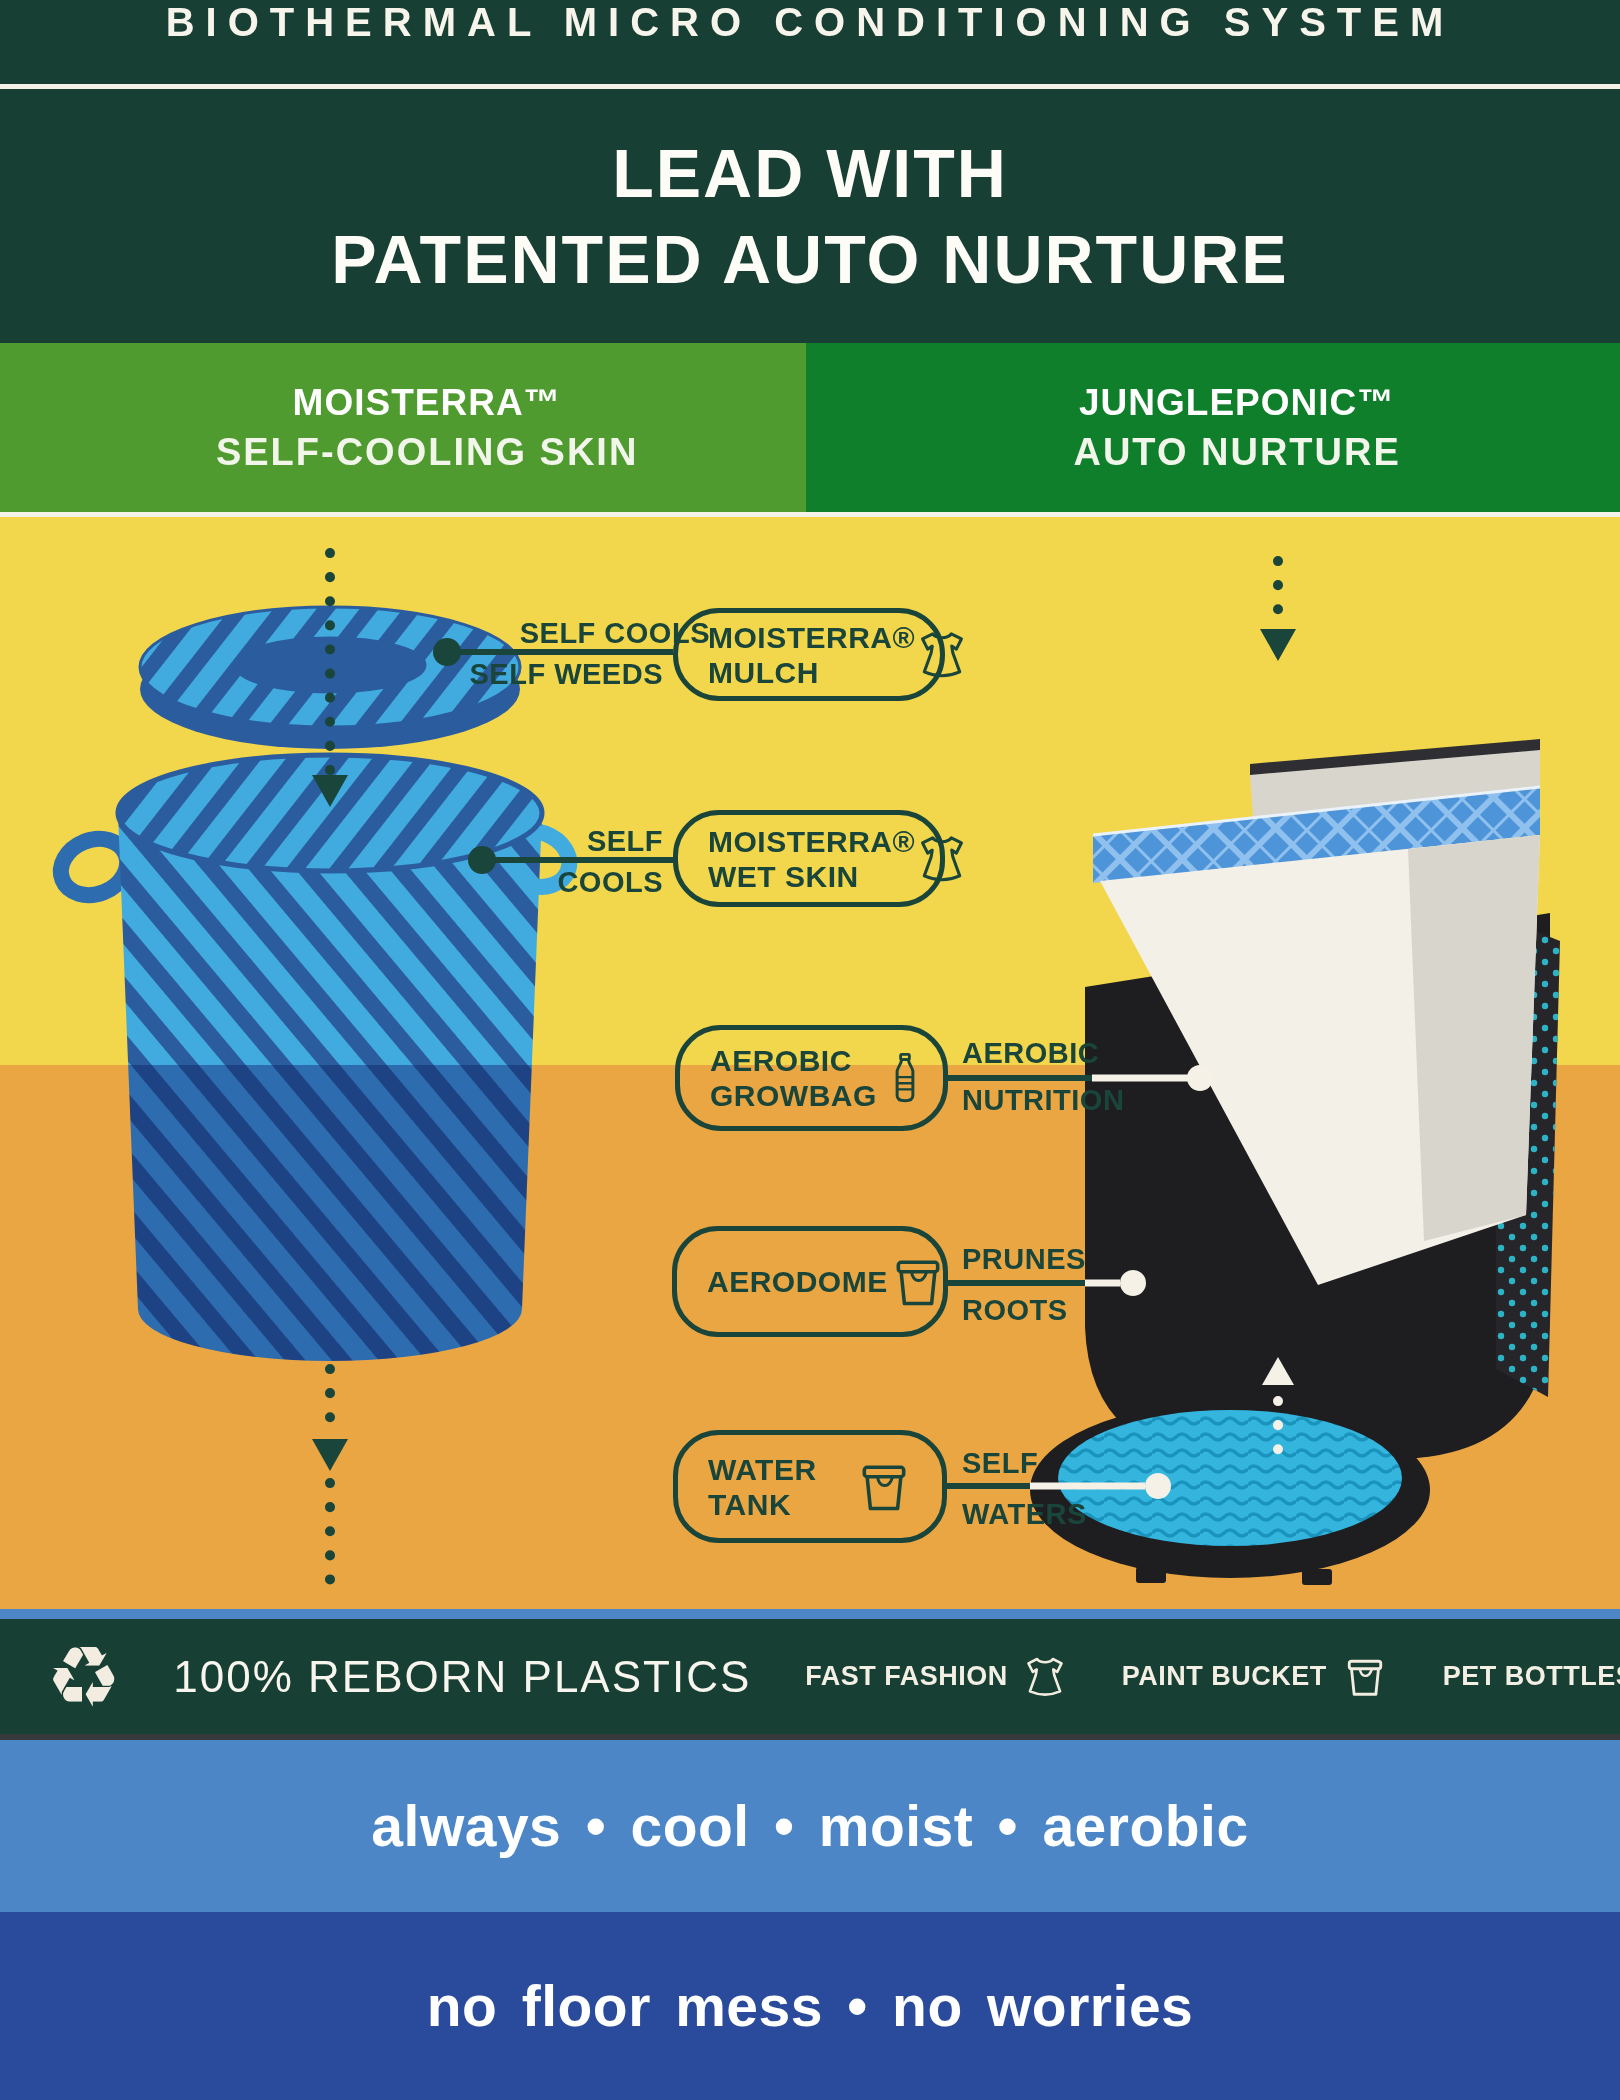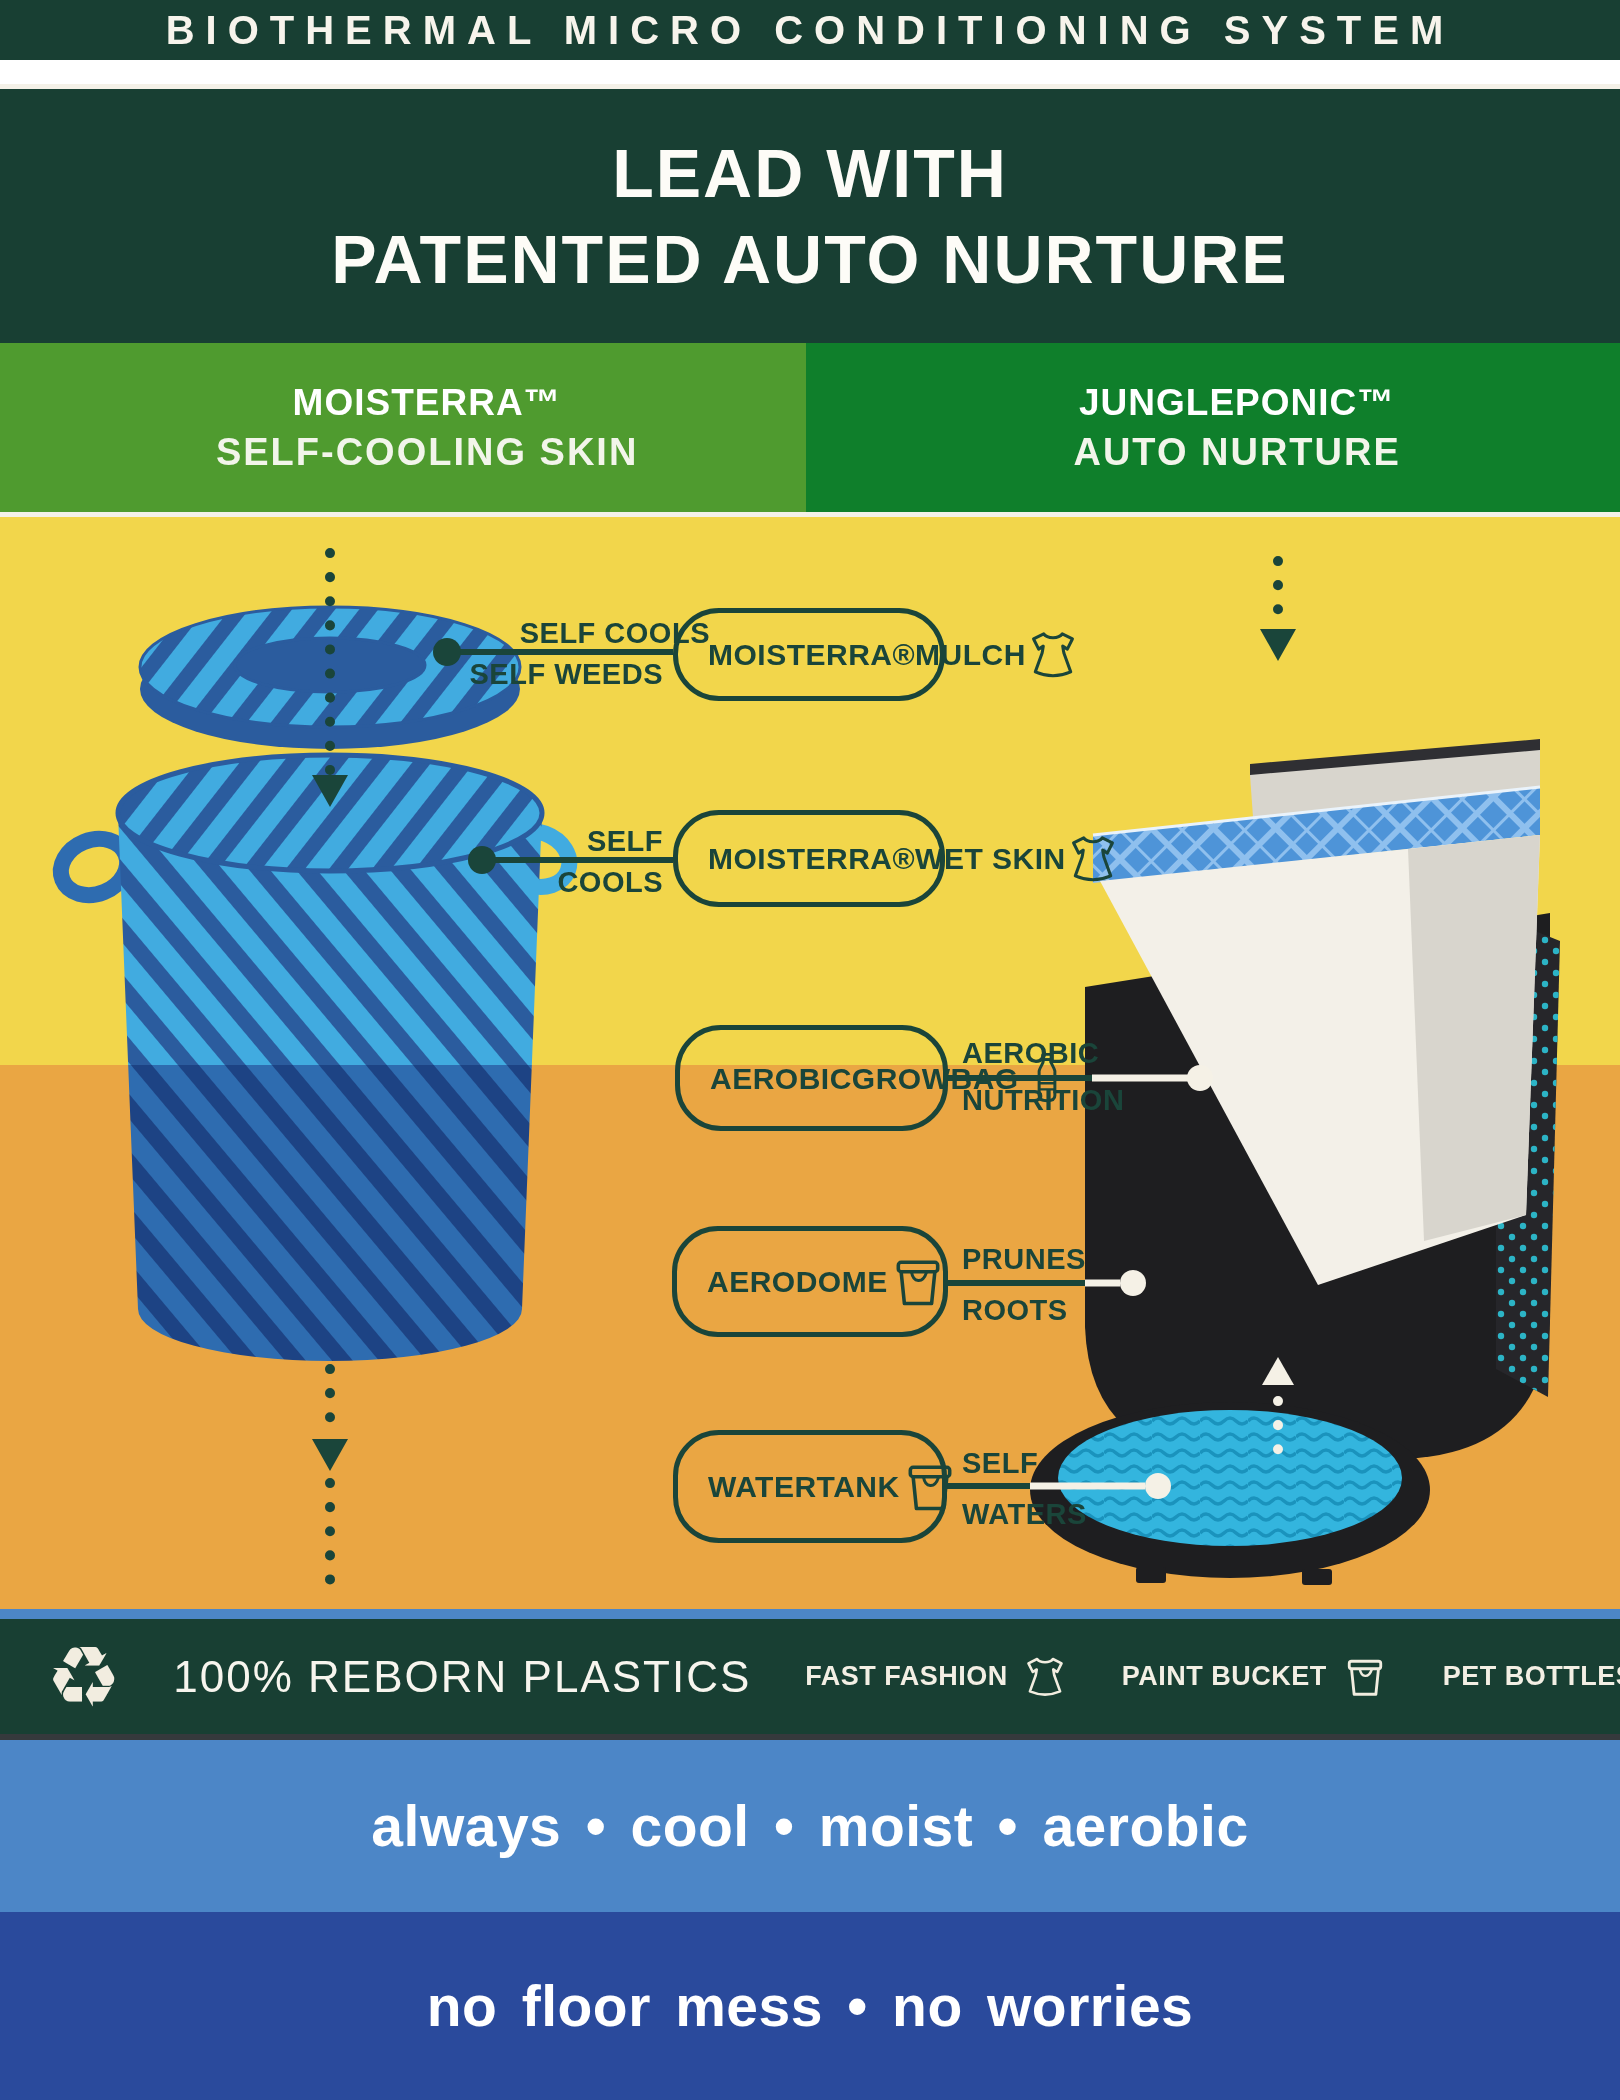--- a/index.html
+++ b/index.html
@@ -5,41 +5,41 @@
   :root{
     --ink:#1a453a; --darkgreen:#183f33; --leaf:#4f9b2f; --kelly:#0f7f2b;
     --yellow:#f2d64b; --orange:#eaa643; --sky:#4c86c7; --navy:#2a4a9c;
     --cream:#f2ede0; --white:#f7f4ec;
   }
   html,body{margin:0;padding:0;background:#fff;}
   body{font-family:"Liberation Sans",sans-serif;}
   .poster{position:relative;width:1620px;height:2100px;overflow:hidden;background:#fff;}
   .abs{position:absolute;}
   
-  .top-bar{left:0;top:0;width:1620px;height:60px;background:var(--darkgreen);
-    display:flex;align-items:center;justify-content:center;}
+  .top-bar{left:0;top:0;width:1620px;height:84px;background:var(--darkgreen);
+    display:flex;align-items:flex-start;justify-content:center;}
   .top-bar span{color:var(--white);font-size:40px;font-weight:700;letter-spacing:11px;}
   .hr-white{left:0;width:1620px;height:5px;background:#f4f1e8;}
   .headline{left:0;top:89px;width:1620px;height:254px;background:var(--darkgreen);
     display:flex;flex-direction:column;align-items:center;justify-content:center;gap:18px;}
   .headline div{color:#fdfcf7;font-size:68px;font-weight:700;letter-spacing:2px;line-height:1;}
   
   .brand-bars{left:0;top:343px;width:1620px;height:169px;display:flex;}
   .brand-half{height:169px;display:flex;flex-direction:column;align-items:center;justify-content:center;gap:12px;padding-left:48px;}
   .brand-left{width:806px;background:var(--leaf);}
   .brand-right{width:814px;background:var(--kelly);}
   .brand-name{color:#fff;font-size:37px;font-weight:700;letter-spacing:1px;line-height:1;}
   .brand-tag{color:#f2f5ea;font-size:38px;font-weight:700;letter-spacing:2px;line-height:1;}
   
   .diagram{left:0;top:517px;width:1620px;height:1092px;
     background:linear-gradient(to bottom,var(--yellow) 0,var(--yellow) 548px,var(--orange) 548px,var(--orange) 100%);}
   .diagram svg.art{position:absolute;left:0;top:0;z-index:1;}
   .callout{position:absolute;z-index:2;box-sizing:border-box;border:5px solid var(--ink);
     border-radius:46px;display:flex;align-items:center;justify-content:space-between;padding:0 28px 0 30px;}
-  .co-text{display:flex;flex-direction:row;justify-content:flex-end;}
+  .co-text{display:flex;flex-direction:column;justify-content:flex-end;}
   .co-line{color:var(--ink);font-size:30px;font-weight:700;letter-spacing:.5px;line-height:35px;white-space:nowrap;}
   .co-line:empty{display:none;}
   .co-icon{color:var(--ink);flex:0 0 auto;}
   .note{position:absolute;z-index:2;color:var(--ink);font-size:29px;font-weight:700;
     letter-spacing:.5px;line-height:33px;white-space:nowrap;}
   .note.r{text-align:right;}
   
   .blue-strip{left:0;top:1609px;width:1620px;height:10px;background:var(--sky);}
   .recycle-bar{left:0;top:1619px;width:1620px;height:115px;background:var(--darkgreen);
     display:flex;align-items:center;padding:0 46px;box-sizing:border-box;}

